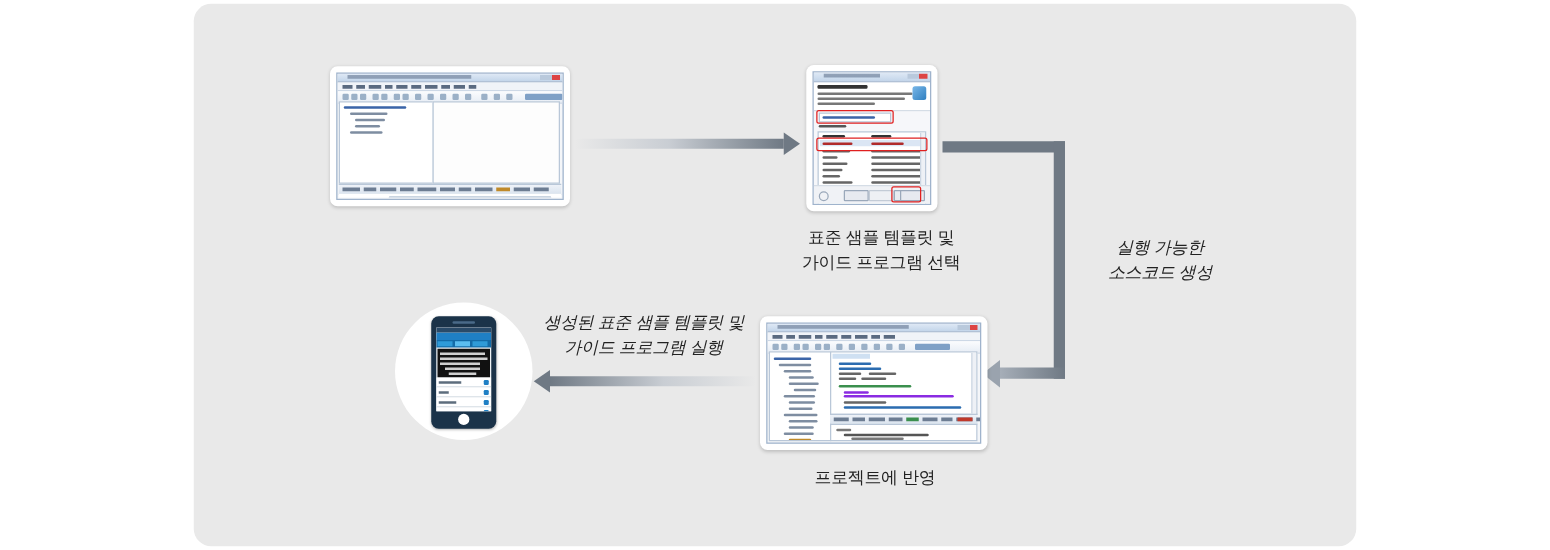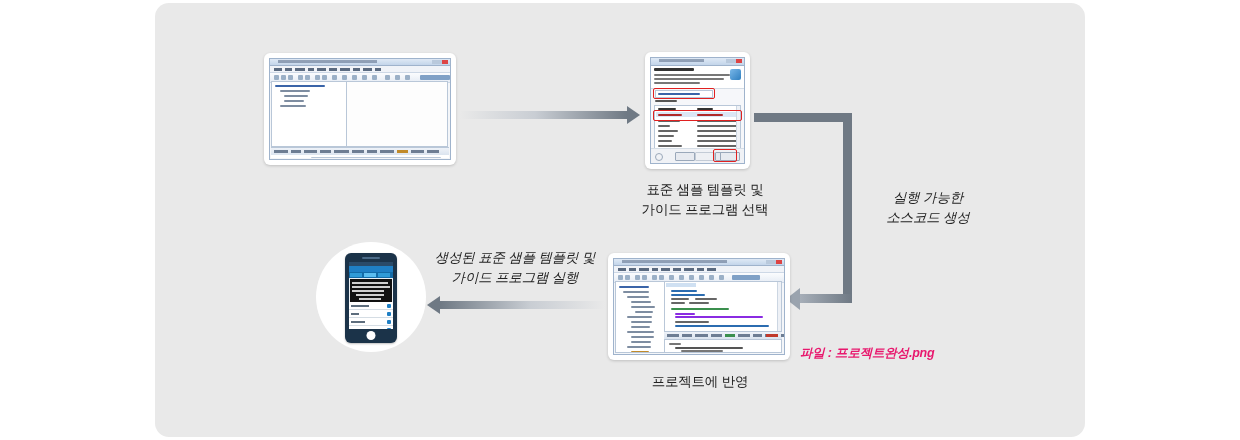--- a/index.html
+++ b/index.html
@@ -429,21 +429,20 @@
 
       <div class="pane" style="left:50px; top:80px; right:2px; bottom:1px; background:#ffffff; border:1px solid #b9c7d8;">
         <span class="code-line" style="left:4px;top:3px;width:12px;background:#777"></span>
         <span class="code-line" style="left:10px;top:7px;width:68px;background:#555"></span>
         <span class="code-line" style="left:16px;top:10px;width:42px;background:#777"></span>
 
       </div>
     </div>
   </div>
 
-  <div class="abs filelabel" style="left:800px; top:345px;">파일 : 프로젝트완성.png</div>
   <div class="abs caption" style="left:615px; top:372px; width:170px;">프로젝트에 반영</div>
 
   <div class="abs steplabel" style="left:415px; top:248px; width:200px;">생성된 표준 샘플 템플릿 및
 가이드 프로그램 실행</div>
   <div class="abs arrow-l" style="left:427px; top:298px; width:178px; height:14px;">
     <span class="bar" style="width:165px; top:3px; height:8px;"></span>
     <span class="head"></span>
   </div>
 
   <div id="phone-circle"></div>

